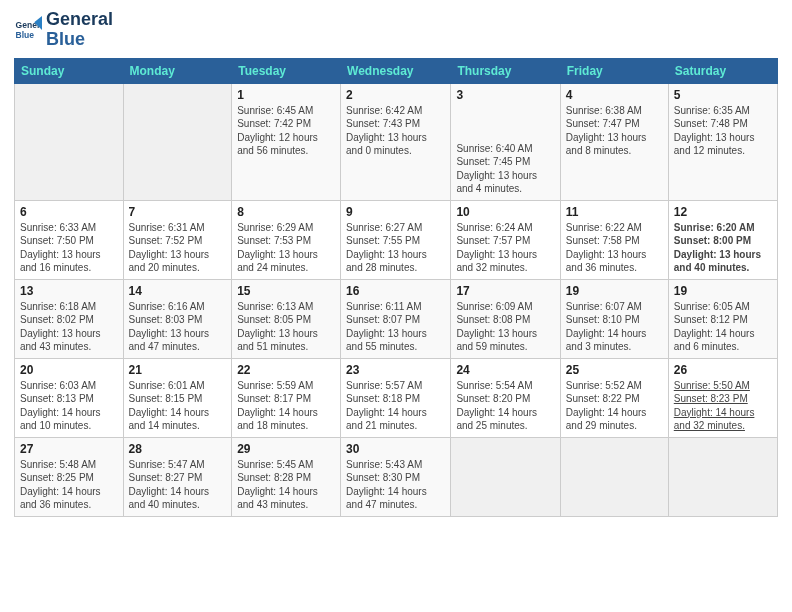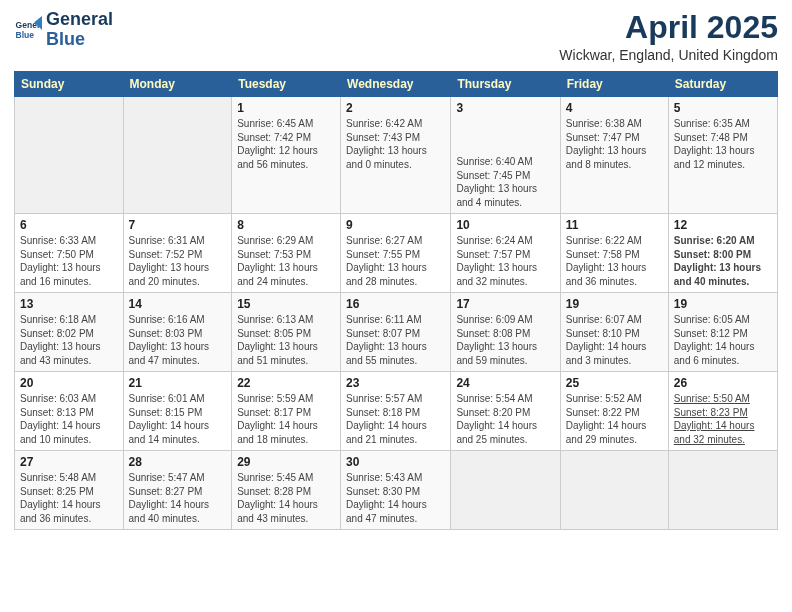--- a/index.html
+++ b/index.html
@@ -51,21 +51,21 @@
       color: #333;
       margin-top: 2px;
     }
     .calendar {
       width: 100%;
       border-collapse: collapse;
       font-size: 10.5px;
     }
     .calendar thead th {
       background-color: #2a6099;
-      color: #fef9c3;
+      color: #5eead4;
       text-align: left;
       padding: 5px 6px;
       font-size: 12px;
       font-weight: bold;
       border: 1px solid #2a6099;
     }
     .calendar tbody td {
       border: 1px solid #ccc;
       vertical-align: top;
       padding: 4px 5px;
@@ -107,24 +107,20 @@
         <text x="2" y="28" font-size="11" font-weight="bold" fill="#2a6099" font-family="Arial">Blue</text>
         <polygon points="26,8 36,0 36,18" fill="#2a80c5"></polygon>
       </svg>
       <div>
         <div class="logo-text">
           <div>General</div>
           <div style="color:#2a6099;">Blue</div>
         </div>
       </div>
     </div>
-    <div class="title-block">
-      <div class="main-title">April 2025</div>
-      <div class="subtitle">Wickwar, England, United Kingdom</div>
-    </div>
   </div>
 
   <table class="calendar">
     <thead>
       <tr>
       <th>Sunday</th>
           <th>Monday</th>
           <th>Tuesday</th>
           <th>Wednesday</th>
           <th>Thursday</th>

